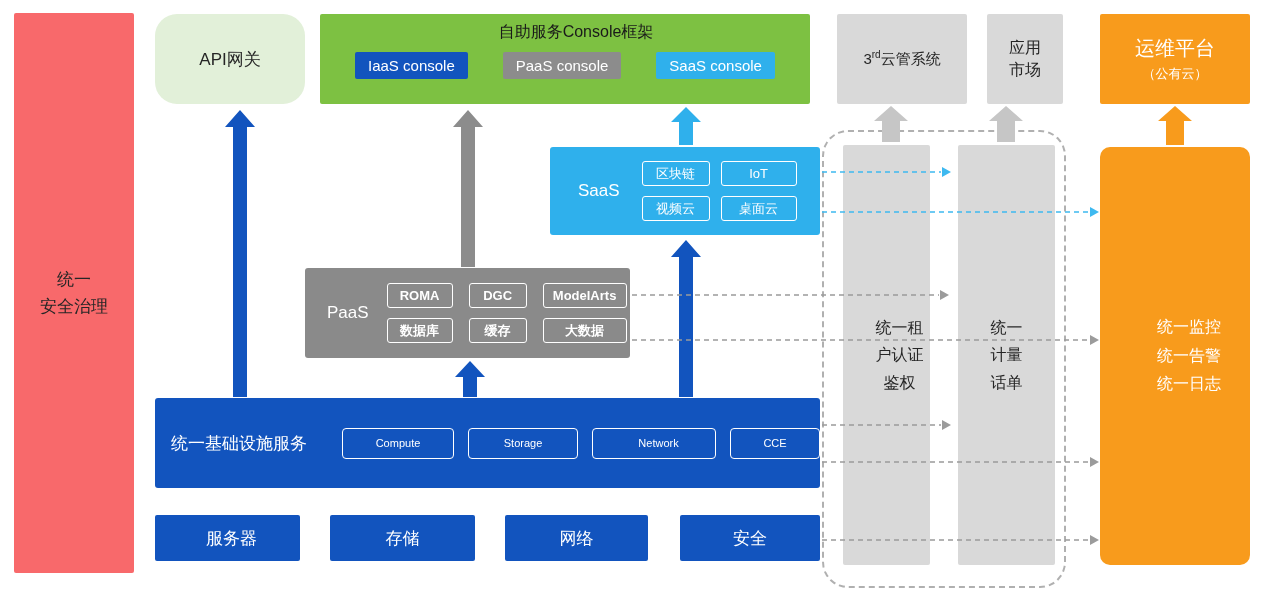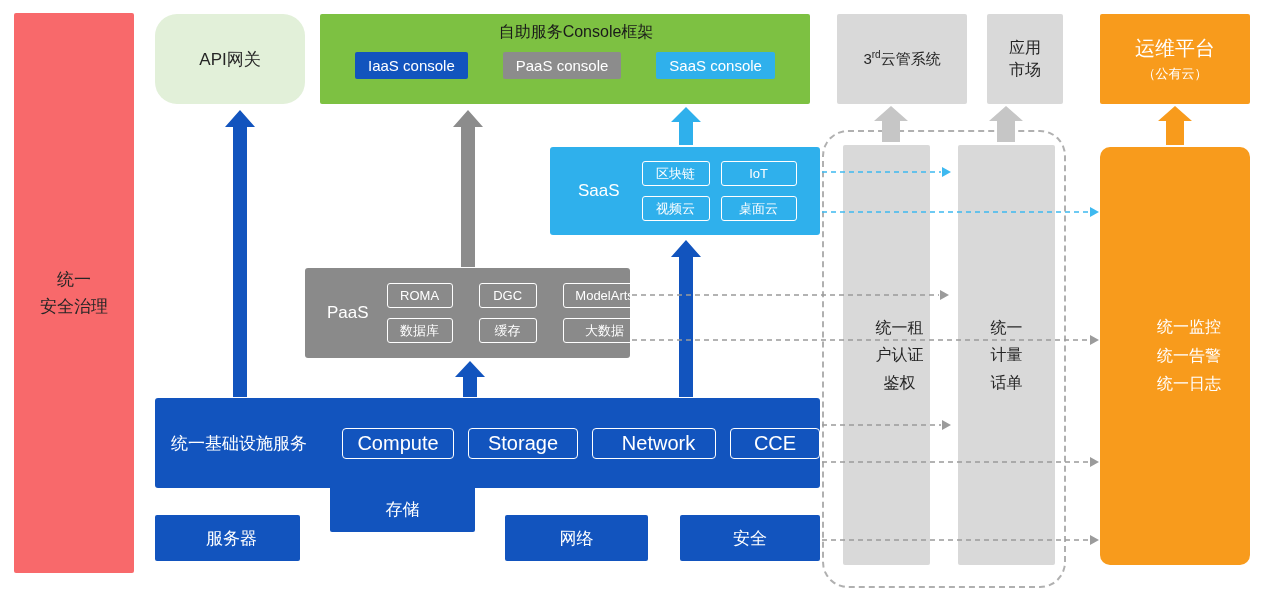--- a/index.html
+++ b/index.html
@@ -30,26 +30,26 @@
   .chip-iaas { background:#1254BE; }
   .chip-paas { background:#8C8C8C; }
   .chip-saas { background:#2FB0EC; }
 
   .side-label { font-size:17px; color:#fff; }
   .outline-chip {
     border:1.5px solid #ffffff; border-radius:3px; color:#fff;
     display:flex; align-items:center; justify-content:center; height:25px; font-size:13px;
   }
   .saas-grid { display:grid; grid-template-columns:68px 76px; gap:10px 11px; margin-left:22px; }
-  .paas-grid { display:grid; grid-template-columns:66px 58px 84px; gap:10px 26px; margin-left:18px; }
+  .paas-grid { display:grid; grid-template-columns:66px 58px 84px; gap:10px 16px; margin-left:18px;font-weight:bold; }
 
   .infra-chips { display:flex; gap:14px; margin-left:14px; }
   .infra-chip {
     border:1.5px solid #ffffff; border-radius:4px; color:#fff;
-    display:flex; align-items:center; justify-content:center; height:31px; font-size:20px;
+    display:flex; align-items:center; justify-content:center; height:31px; font-size:11px;
   }
   .infra-label { font-size:17px; }
 
   .ops-line1 { font-size:20px; }
   .ops-line2 { font-size:13px; margin-top:3px; }
 
   .dashed-frame { position:absolute; border:2px dashed #B0B0B0; border-radius:26px; z-index:0; }
 
   .overlay { position:absolute; left:0; top:0; z-index:6; pointer-events:none; }
 
@@ -116,21 +116,21 @@
     <div class="infra-label">统一基础设施服务</div>
     <div class="infra-chips">
       <div class="infra-chip" style="width:112px;">Compute</div>
       <div class="infra-chip" style="width:110px;">Storage</div>
       <div class="infra-chip" style="width:124px;padding-left:9px;">Network</div>
       <div class="infra-chip" style="width:90px;">CCE</div>
     </div>
   </div>
 
   <div class="box bluebox" style="left:155px; top:515px; width:145px; height:46px;padding-left:8px;">服务器</div>
-  <div class="box bluebox" style="left:330px; top:486px; width:145px; height:46px;">存储</div>
+  <div class="box bluebox" style="left:330px; top:515px; width:145px; height:46px;">存储</div>
   <div class="box bluebox" style="left:505px; top:515px; width:143px; height:46px;">网络</div>
   <div class="box bluebox" style="left:680px; top:515px; width:140px; height:46px;">安全</div>
 
   <div class="box vbar-gray pre" style="left:843px; top:145px; width:87px; height:420px;padding-left:26px;">统一租
 户认证
 鉴权</div>
   <div class="box vbar-gray pre" style="left:958px; top:145px; width:97px; height:420px;">统一
 计量
 话单</div>
   <div class="box vbar-orange pre" style="left:1100px; top:147px; width:150px; height:418px;">统一监控

